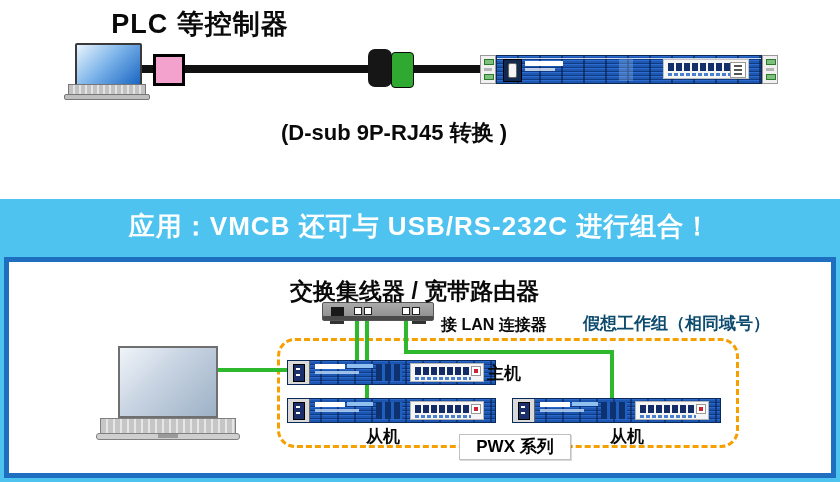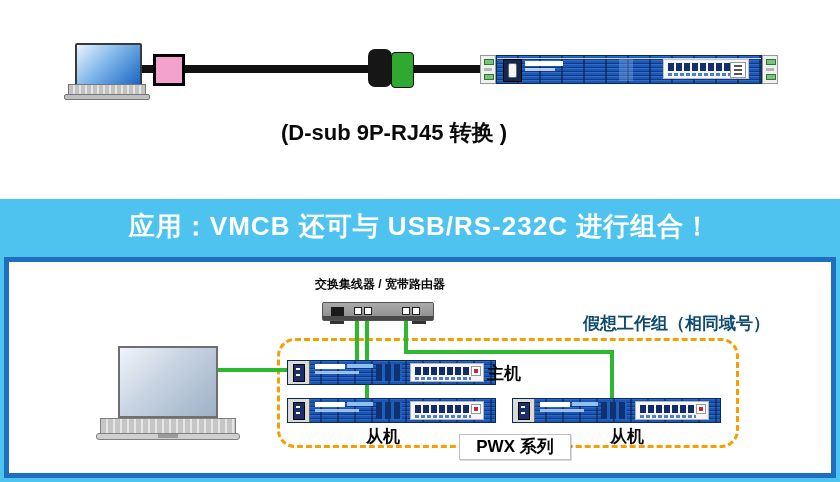--- a/index.html
+++ b/index.html
@@ -54,21 +54,21 @@
       color:#fff;font-weight:bold;font-size:26px;letter-spacing:1px;}
 
   
   .bottom-bg{left:0;top:253px;width:840px;height:229px;}
   .panel{position:absolute;left:4px;top:257px;width:832px;height:221px;background:#fff;
       border:5px solid #1F6FC0;box-sizing:border-box;z-index:0;}
   .dashed-rect{left:277px;top:338px;width:462px;height:110px;border:3px dashed #F5A000;border-radius:18px;
       box-sizing:border-box;z-index:1;}
   .gcable{position:absolute;background:#2EB82E;z-index:2;}
 
-  .switch-label{left:290px;top:276px;width:180px;text-align:center;font-size:12px;z-index:4;}
+  .switch-label{left:290px;top:276px;width:180px;text-align:center;font-size:23px;z-index:4;}
   .switch{left:322px;top:302px;width:112px;height:19px;background:linear-gradient(#ababab,#8a8a8a);
       border:1px solid #555;border-radius:2px;box-sizing:border-box;z-index:3;}
   .switch .bstrip{position:absolute;left:0;right:0;bottom:0;height:4px;background:#4a4a4a;}
   .switch .vent{position:absolute;left:8px;top:4px;width:13px;height:9px;background:#1a1a1a;}
   .switch .port{position:absolute;top:4px;width:8px;height:8px;background:#fff;border:1px solid #222;box-sizing:border-box;}
   .sfoot{position:absolute;width:14px;height:4px;background:#333;z-index:2;}
 
   .lan-label{left:441px;top:315px;font-size:16px;z-index:4;}
   .workgroup-label{left:583px;top:312px;font-size:17px;color:#0c4a6e;z-index:4;}
   .rs232-label{left:117px;top:309px;width:140px;text-align:center;font-size:15px;line-height:17px;z-index:4;}
@@ -104,20 +104,21 @@
 
   .dev-label{font-size:17px;z-index:4;}
   .pwx-box{left:459px;top:434px;width:110px;height:24px;background:#fff;border:1px solid #c0c0c0;
       text-align:center;line-height:24px;font-weight:bold;font-size:17px;z-index:5;box-shadow:1px 1px 0 rgba(0,0,0,.15);}
 </style>
 </head>
 <body>
 
 <div class="stage">
 
+  <div class="lbl top-title">PLC 等控制器</div>
 
   <div class="cable" style="left:138px;top:65px;width:342px;height:8px;"></div>
 
   <div class="abs laptop-screen"></div>
   <div class="abs laptop-kb"></div>
   <div class="abs laptop-lip"></div>
 
   <div class="abs conn-pink"></div>
   <div class="abs conn-black"></div>
   <div class="abs conn-green"></div>
@@ -172,20 +173,21 @@
   <div class="sfoot" style="left:412px;top:320px;"></div>
   <div class="abs switch">
     <span class="vent"></span>
     <span class="port" style="left:31px;"></span>
     <span class="port" style="left:41px;"></span>
     <span class="port" style="left:79px;"></span>
     <span class="port" style="left:89px;"></span>
     <span class="bstrip"></span>
   </div>
 
+  <div class="lbl lan-label">接 LAN 连接器</div>
   <div class="lbl workgroup-label">假想工作组（相同域号）</div>
 
 
   <div class="abs laptop2-screen"></div>
   <div class="abs laptop2-base"></div>
   <div class="abs laptop2-lip"></div>
   <div class="abs laptop2-notch"></div>
 
   <div class="rack" style="left:287px;top:360px;">
     <div class="endcap">

